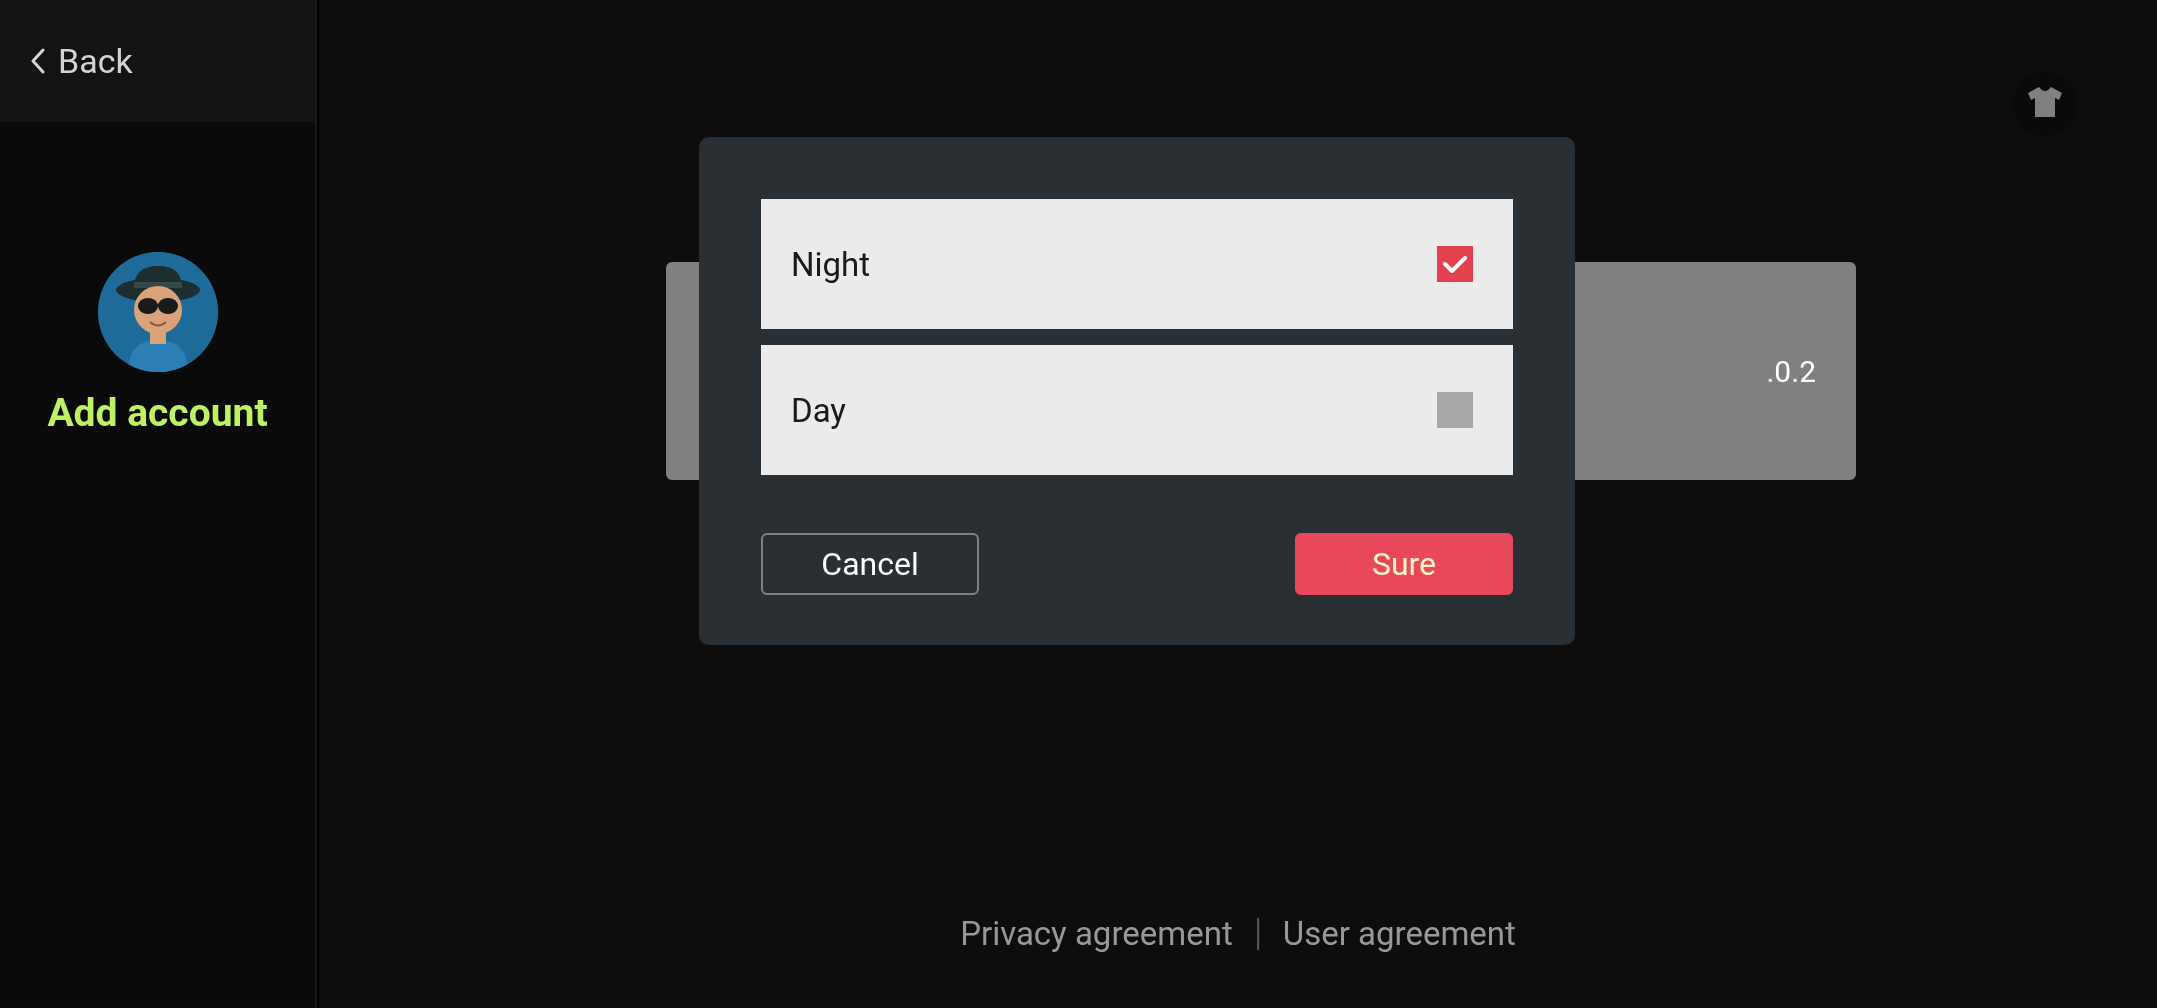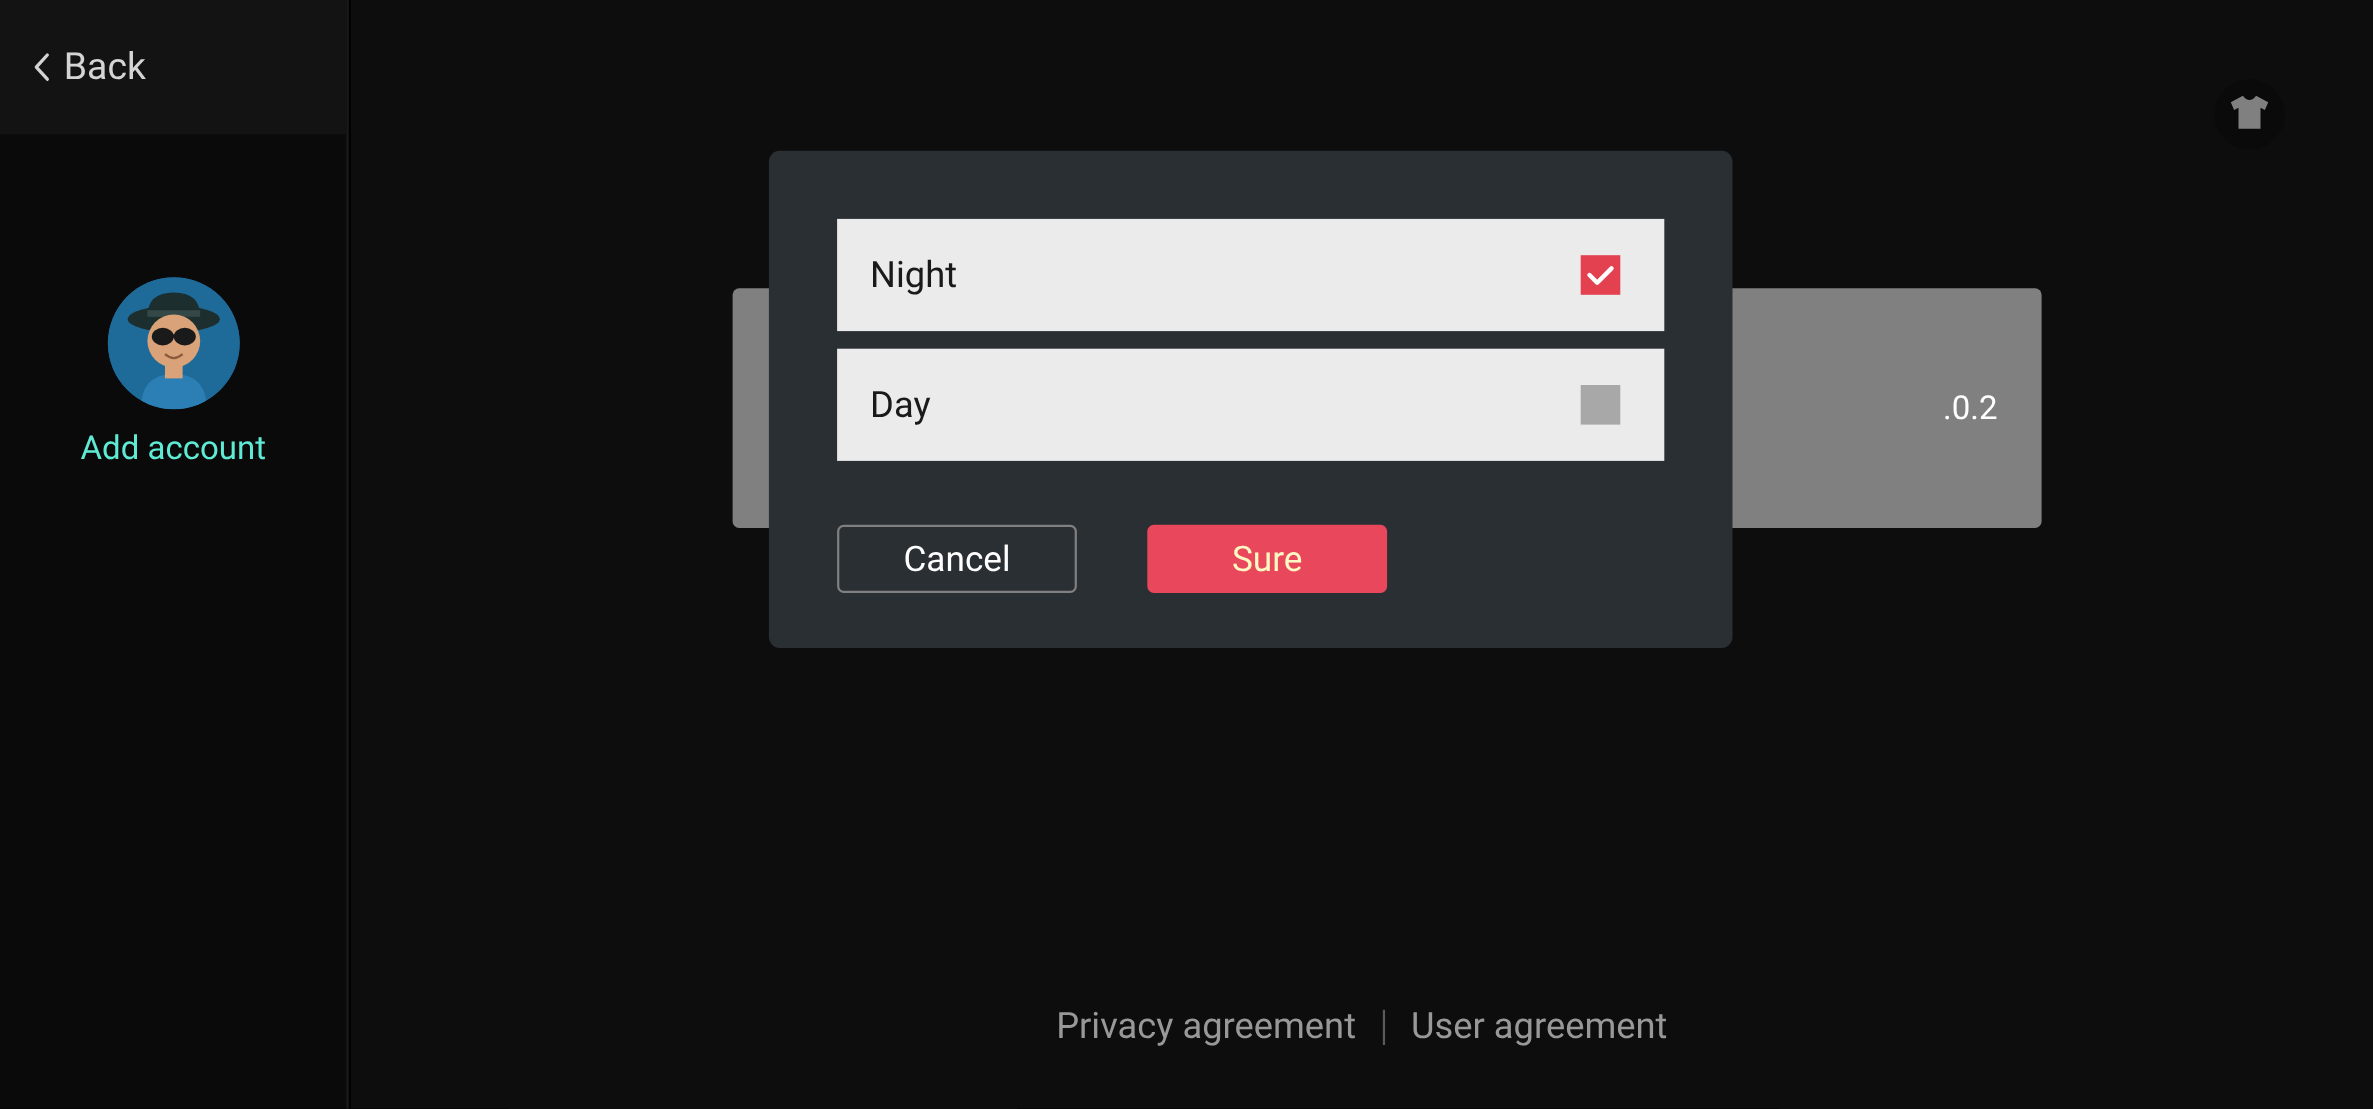--- a/index.html
+++ b/index.html
@@ -74,23 +74,23 @@
     
     .avatar-inner {
       width: 100%;
       height: 100%;
       display: flex;
       align-items: center;
       justify-content: center;
     }
     
     .add-account-text {
-      color: #5eead4;
-      font-size: 30px;
-      font-weight: 400;
+      color: #bef264;
+      font-size: 39px;
+      font-weight: 700;
     }
     
     
     .main-content {
       position: absolute;
       left: 319px;
       top: 0;
       right: 0;
       height: 100%;
       background: #0d0d0d;
@@ -181,21 +181,21 @@
       left: 380px;
       top: 137px;
       width: 876px;
       background: #2a2f34;
       border-radius: 10px;
       padding: 62px 62px 50px 62px;
     }
     
     .option-row {
       background: #ebebeb;
-      height: 102px;
+      height: 130px;
       display: flex;
       align-items: center;
       justify-content: space-between;
       padding: 0 40px 0 30px;
       cursor: pointer;
       margin-bottom: 16px;
     }
     
     .option-row:last-of-type {
       margin-bottom: 0;
@@ -223,21 +223,21 @@
       width: 26px;
       height: 20px;
     }
     
     .checkbox-unchecked {
       background: #a8a8a8;
     }
     
     .dialog-buttons {
       display: flex;
-      justify-content: flex-start;
+      justify-content: space-between;
       gap: 64px;
       margin-top: 58px;
     }
     
     .dialog-btn {
       width: 218px;
       height: 62px;
       border-radius: 6px;
       font-size: 32px;
       display: flex;

